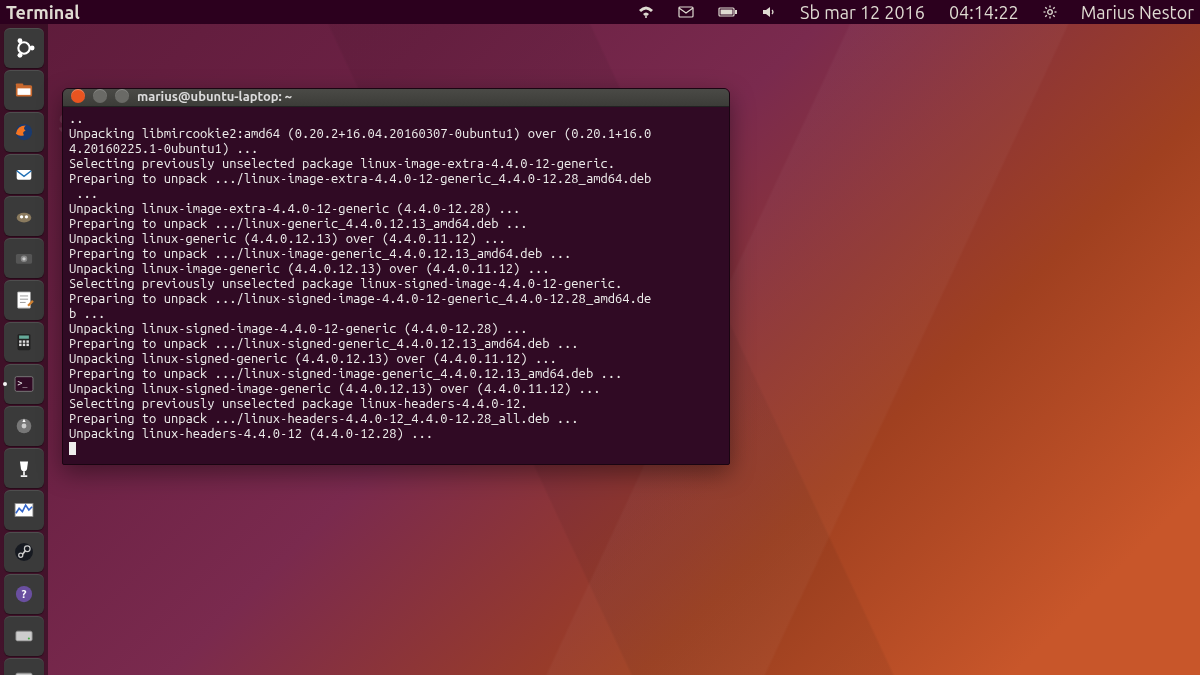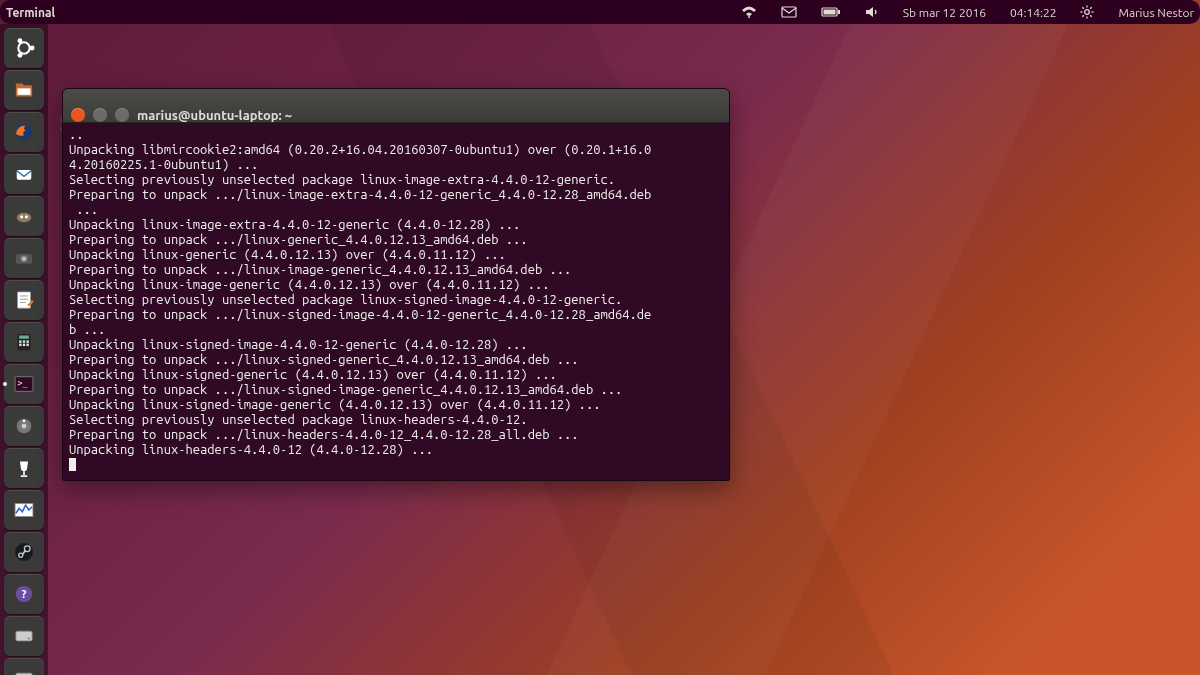--- a/index.html
+++ b/index.html
@@ -7,23 +7,22 @@
   body {
     background: linear-gradient(135deg, #5d1b3a 0%, #6b2144 25%, #7a2a4e 45%, #a04020 70%, #c8562a 90%);
     position: relative;
   }
   
   .top-panel {
     position: absolute; top: 0; left: 0; right: 0; height: 24px;
     background: #2c001e;
     color: #dfdbd2;
     display: flex; align-items: center;
-    font-size: 12px;
+    font-size: 18px;
     padding: 0 6px;
-    border-radius: 10px;
   }
   .top-panel .left { flex: 0 0 auto; font-weight: bold; }
   .top-panel .spacer { flex: 1; }
   .top-panel .right { display: flex; align-items: center; gap: 24px; }
   .top-panel .ind { display: inline-flex; align-items: center; }
   .top-panel svg { fill: #dfdbd2; }
   
   .launcher {
     position: absolute; top: 24px; left: 0; bottom: 0; width: 48px;
     background: rgba(30, 5, 20, 0.55);
@@ -65,22 +64,22 @@
   
   .termwin {
     position: absolute; top: 88px; left: 62px; width: 668px;
     background: #300a24;
     border: 1px solid #1a0512;
     border-radius: 6px 6px 2px 2px;
     box-shadow: 0 8px 24px rgba(0,0,0,0.4);
     overflow: hidden;
   }
   .termwin .titlebar {
-    height: 34px; background: linear-gradient(#4a4a46, #3c3c38);
-    display: flex; align-items: flex-end; padding: 0 8px; gap: 8px;
+    height: 18px; background: linear-gradient(#4a4a46, #3c3c38);
+    display: flex; align-items: flex-start; padding: 0 8px; gap: 8px;
     color: #dcdcdc; font-size: 13px; font-weight: bold;
     border-bottom: 1px solid #222;
   }
   .titlebar .wbtn {
     width: 14px; height: 14px; border-radius: 50%;
     display: inline-block;
   }
   .wbtn.close { background: #e95420; box-shadow: inset 0 1px 0 rgba(255,255,255,0.3); }
   .wbtn.min   { background: #6a6a66; box-shadow: inset 0 1px 0 rgba(255,255,255,0.2); }
   .wbtn.max   { background: #6a6a66; box-shadow: inset 0 1px 0 rgba(255,255,255,0.2); }

